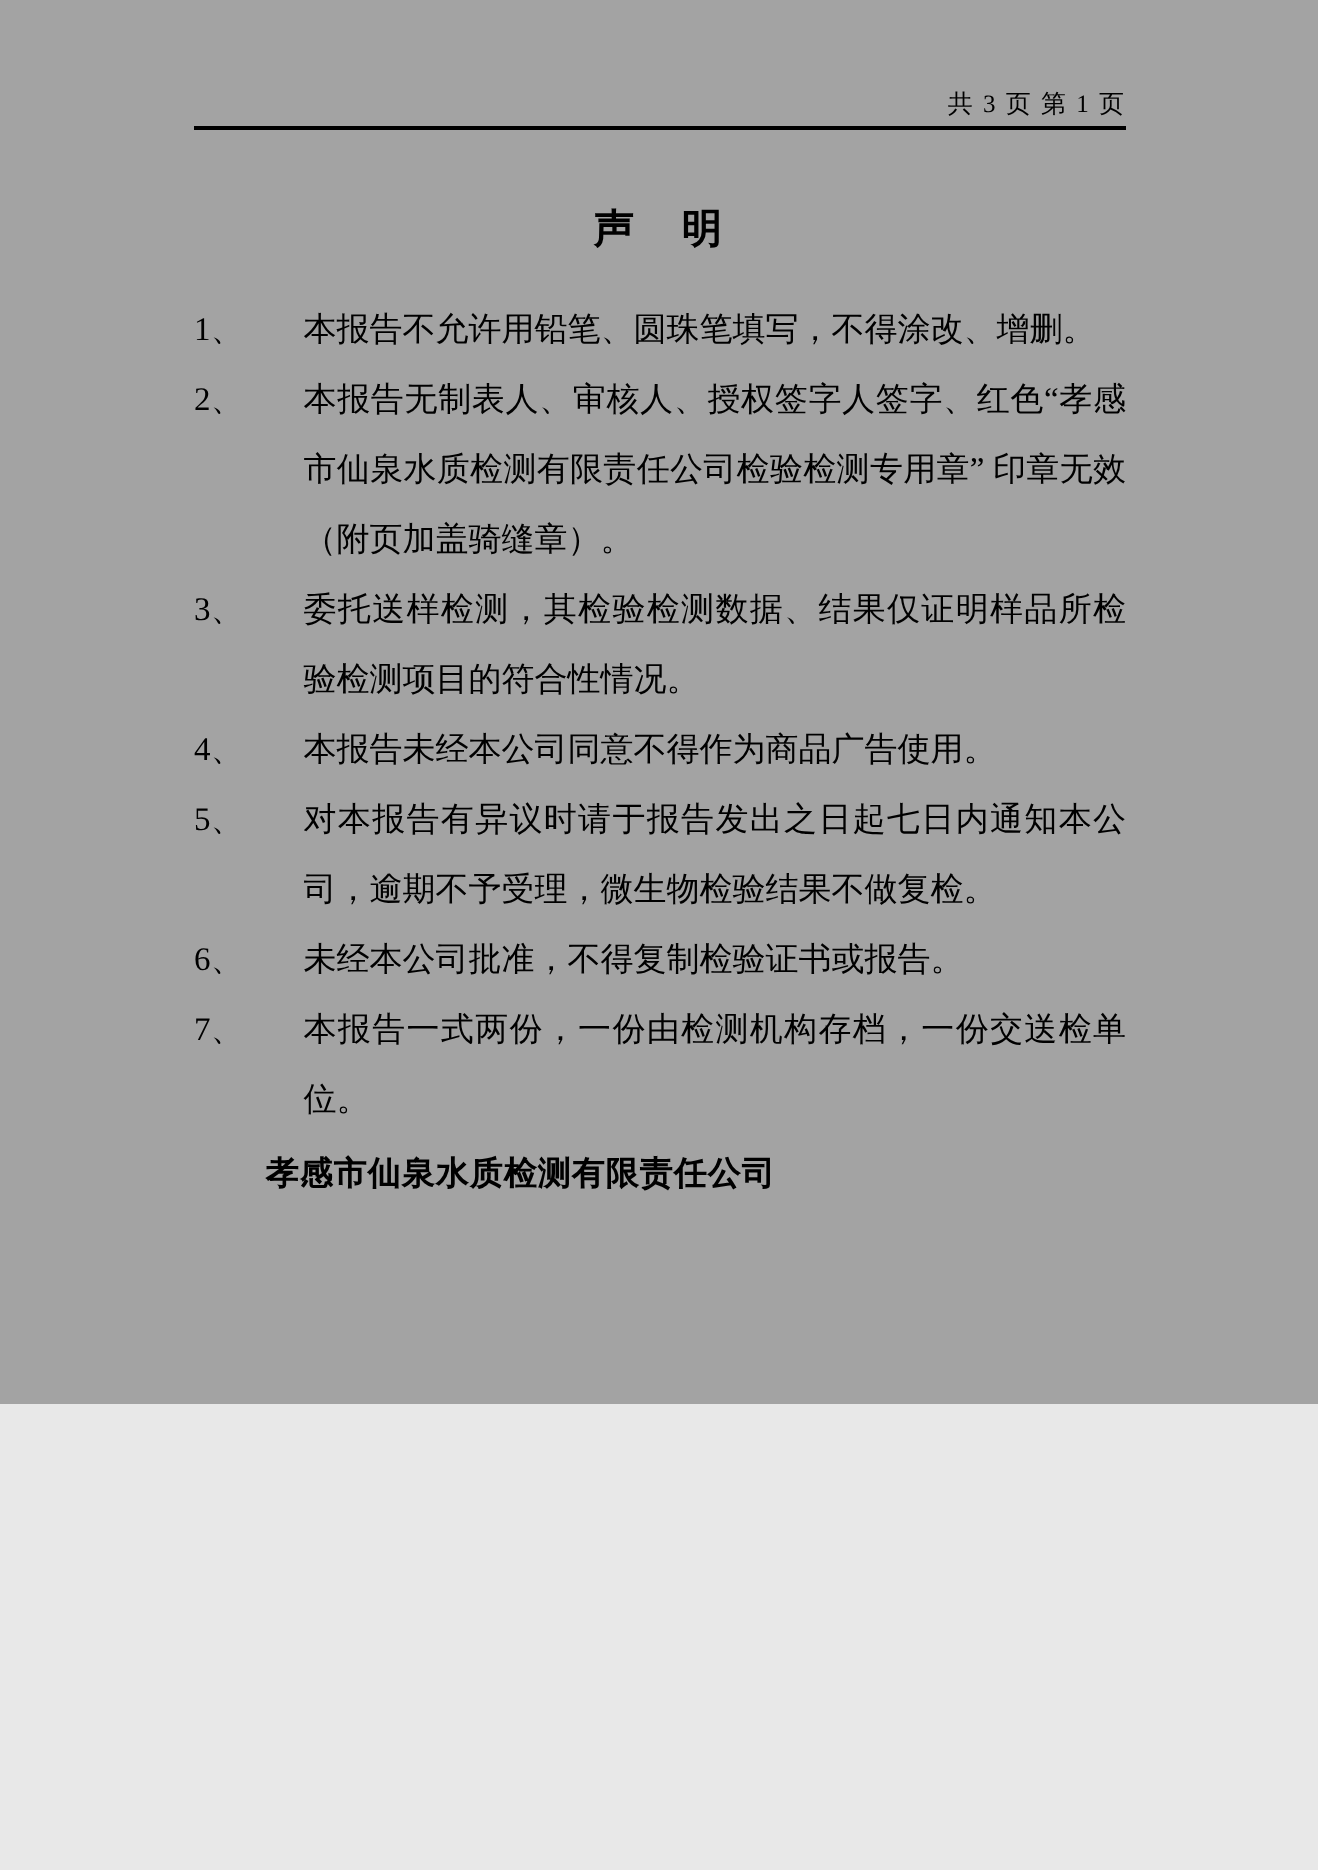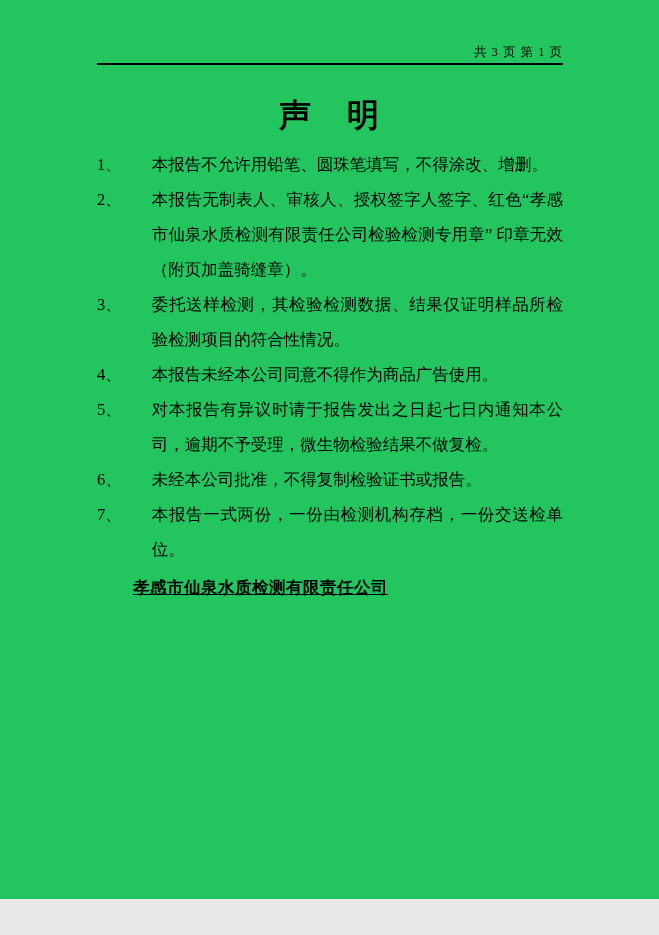--- a/index.html
+++ b/index.html
@@ -1,22 +1,22 @@
 <!DOCTYPE html>
 <html lang="zh"><head>
 <meta charset="utf-8">
 <style>
   * { margin: 0; padding: 0; box-sizing: border-box; }
   html, body { background: #e8e8e8; }
   .page {
     position: relative;
     width: 659px;
-    height: 899px;
+    height: 702px;
     margin: 0 auto;
-    background: #22c55e;
+    background: #a3a3a3;
     color: #000000;
     font-family: "Liberation Serif", "DejaVu Serif", serif;
     overflow: hidden;
   }
   .content {
     margin-left: 97px;
     margin-right: 96px; 
   }
   .header {
     padding-top: 44px;
@@ -28,21 +28,21 @@
   .rule {
     margin-top: 3px;
     height: 2px;
     background: #000000;
   }
   .title {
     margin-top: 35px;
     text-align: center;
     font-family: "Liberation Sans", "DejaVu Sans", sans-serif;
     font-weight: bold;
-    font-size: 32px;
+    font-size: 20px;
     line-height: 30px;
     letter-spacing: 2px;
   }
   .items {
     margin-top: 17px;
     list-style: none;
     font-size: 16.5px;
     line-height: 35px;
   }
   .item {
@@ -57,21 +57,20 @@
   .item .txt {
     flex: 1 1 auto;
     text-align: justify;
     margin-left: 30px;
   }
   .company {
     margin-top: 3px;
     margin-left: 36px;
     font-size: 16.5px;
     line-height: 35px;
-    text-decoration: underline;
   }
   .company-name {
     font-family: "Liberation Sans", "DejaVu Sans", sans-serif;
     font-weight: bold;
     letter-spacing: 0.5px;
   }
   .contact-row { white-space: nowrap; }
   .c-label { margin-right: 2px; }
 </style>
 </head>

